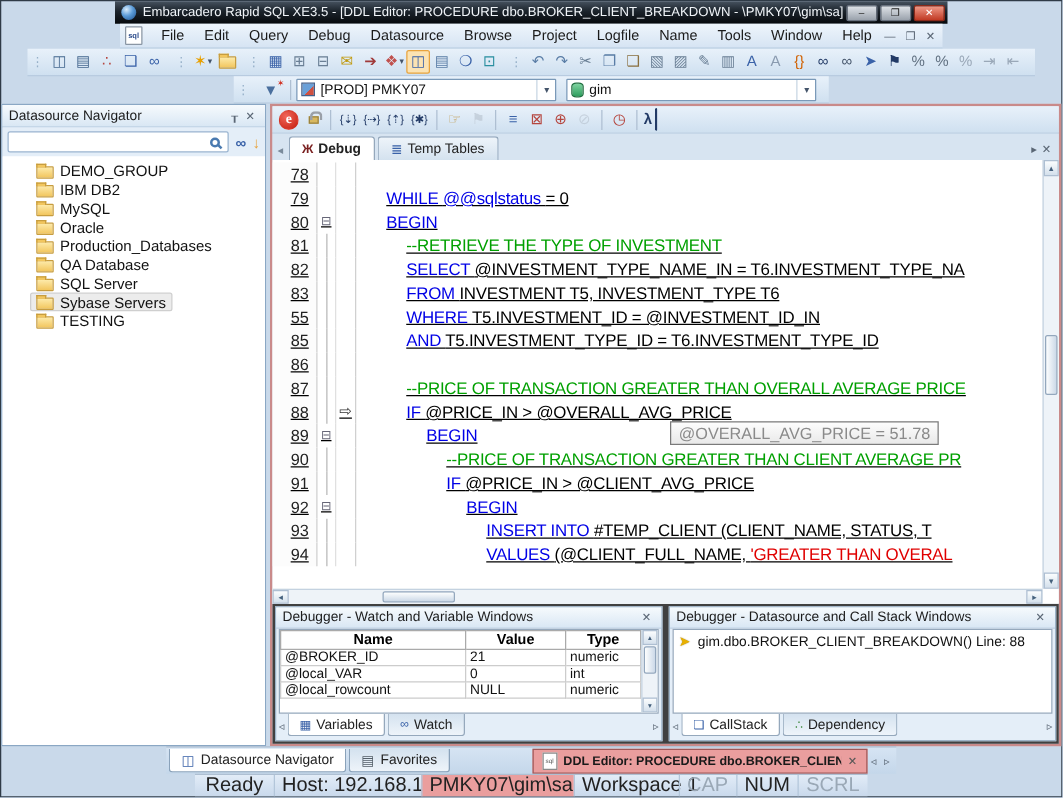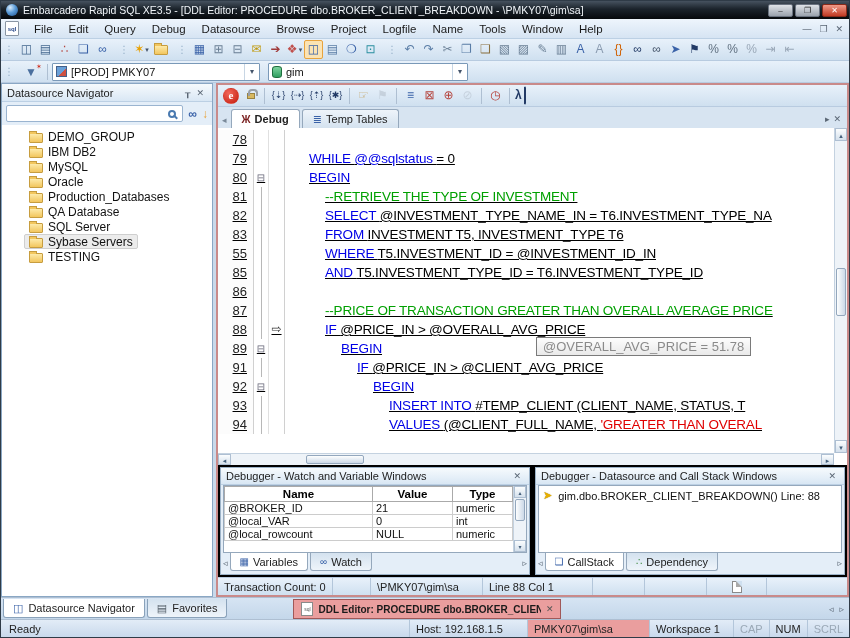--- a/index.html
+++ b/index.html
@@ -1,17 +1,17 @@
 <!DOCTYPE html>
 <html><head>
 <meta charset="utf-8">
 <style>
   *{box-sizing:border-box;margin:0;padding:0;font-family:"Liberation Sans",sans-serif;cursor:default;}
   html,body{width:850px;height:638px;overflow:hidden;background:#c9d9ea;}
-  .window{width:850px;height:638px;border:1px solid #2f3b47;display:flex;flex-direction:column;}
+  .window{width:850px;height:638px;border:1px solid #2f3b47;display:flex;flex-direction:column;align-items:center;}
 
   
   .titlebar{height:18px;background:linear-gradient(#46525f,#1b232b 45%,#06090c);display:flex;align-items:center;padding:0 2px;flex:0 0 18px;}
   .appico{width:12px;height:12px;border-radius:50%;background:radial-gradient(circle at 35% 30%,#d9ecfc,#5a9bd8 45%,#1d4f8c);margin:0 5px 0 3px;flex:0 0 12px;}
   .titletext{color:#f0f4f8;font-size:10.5px;white-space:nowrap;overflow:hidden;flex:1;}
   .winbtn{width:25px;height:13px;margin-left:2px;border:1px solid #6a7380;border-radius:2px;font-size:8px;line-height:11px;text-align:center;color:#222;background:linear-gradient(#dfe3e8,#9aa2ac);}
   .winbtn.close{background:linear-gradient(#f09a88,#c03a24);color:#fff;border-color:#8a2a1a;}
 
   
   .menubar{height:20px;background:linear-gradient(#eef5fc,#d6e4f3);border-bottom:1px solid #bcd0e4;display:flex;align-items:center;padding:0 4px;flex:0 0 20px;}
@@ -94,21 +94,21 @@
   .tooltip{position:absolute;left:318px;top:209px;border:1px solid #7a7a7a;background:linear-gradient(#fdfdfd,#e9e9e9);color:#8a8a8a;font-size:13px;padding:1px 6px;white-space:nowrap;z-index:5;}
   .vscroll{position:absolute;right:0;top:0;bottom:12px;width:13px;background:#eef3f8;border-left:1px solid #c4d2e0;}
   .vscroll .sarr{height:13px;font-size:7px;color:#44607c;text-align:center;line-height:13px;background:linear-gradient(#fbfdfe,#d4e0ec);border:1px solid #aebfd2;}
   .vscroll .sarr.dn{position:absolute;bottom:0;left:0;right:0;}
   .vthumb{position:absolute;left:1px;right:1px;top:140px;height:48px;background:linear-gradient(90deg,#fdfefe,#ccd9e8);border:1px solid #93a7bd;border-radius:2px;}
   .hscroll{height:12px;flex:0 0 12px;background:#eef3f8;border-top:1px solid #c4d2e0;position:relative;margin-right:13px;}
   .hscroll .sarr{position:absolute;top:0;width:13px;height:11px;font-size:7px;color:#44607c;text-align:center;line-height:11px;background:linear-gradient(#fbfdfe,#d4e0ec);border:1px solid #aebfd2;}
   .hthumb{position:absolute;left:88px;top:1px;height:9px;width:58px;background:linear-gradient(#fdfefe,#ccd9e8);border:1px solid #93a7bd;border-radius:2px;}
 
   
-  .bpanels{height:112px;flex:0 0 112px;background:#000000;display:flex;padding:2px;gap:5px;}
+  .bpanels{height:112px;flex:0 0 112px;background:#404040;display:flex;padding:2px;gap:5px;}
   .bpanel{flex:1;display:flex;flex-direction:column;min-width:0;border:1px solid #9db3c8;background:#e4eef8;}
   .bpanel .phead{height:17px;flex:0 0 17px;}
   .bbody{flex:1;margin:0 2px;background:#fff;border:1px solid #95a8bc;overflow:hidden;position:relative;}
   table.vtab{border-collapse:collapse;width:calc(100% - 13px);table-layout:fixed;}
   .vtab th{font-size:11.5px;font-weight:bold;border:1px solid #aaa;height:15px;background:#fff;}
   .vtab td{font-size:11px;border:1px solid #ccc;height:13px;padding:0 3px;white-space:nowrap;overflow:hidden;color:#111;}
   .vtab col.c1{width:148px;} .vtab col.c2{width:80px;}
   .minivs{position:absolute;right:0;top:0;bottom:0;width:13px;background:#eef3f8;border-left:1px solid #c4d2e0;}
   .minivs .sarr{height:12px;font-size:6px;color:#44607c;text-align:center;line-height:12px;background:linear-gradient(#fbfdfe,#d4e0ec);border:1px solid #aebfd2;}
   .minivs .sarr.dn{position:absolute;bottom:0;left:0;right:0;}
@@ -135,21 +135,21 @@
   .paneico{color:#3a62a8;font-size:11px;}
   .favico{color:#55606a;font-size:11px;}
   .dtab{margin-left:64px;height:20px;display:flex;align-items:center;gap:5px;font-size:10px;font-weight:bold;padding:0 7px;border:1px solid #a05858;background:#ea9e9e;color:#1a1a1a;max-width:268px;}
   .dtab .sql-ico{width:12px;height:14px;background:#fff;border:1px solid #8a8a8a;font-size:5px;color:#555;text-align:center;line-height:13px;flex:0 0 12px;font-weight:normal;}
   .dtab .txt{white-space:nowrap;overflow:hidden;}
   .dtab .x{color:#555;font-weight:normal;font-size:9px;}
   .doctabs .sp{flex:1;}
   .doctabs .hbtn{color:#5a6674;font-size:9px;margin-top:5px;padding:0 3px;}
 
   
-  .statusbar{height:18px;flex:0 0 18px;background:linear-gradient(#e2ecf7,#c9d9ec);border-top:1px solid #aebfd2;display:flex;align-items:center;font-size:11px;color:#222;}
+  .statusbar{height:18px;flex:0 0 18px;background:linear-gradient(#e2ecf7,#c9d9ec);border-top:1px solid #aebfd2;display:flex;align-items:center;font-size:16px;color:#222;}
   .sbready{padding:0 8px;flex:1;}
   .sbcell{height:100%;display:flex;align-items:center;padding:0 6px;border-left:1px solid #b3c6da;white-space:nowrap;}
   .sbcell.pink{background:#ea9e9e;width:122px;}
   .sbcell.dim{color:#9aa8b6;}
   .sbcell.host{width:118px;}
   .sbcell.ws{width:84px;}
 </style>
 </head>
 <body>
 
@@ -365,20 +365,21 @@
               <div class="cl"><span class="ln">80</span><span class="foldc">⊟</span><span class="marg"></span><span class="ct" style="padding-left: 24px;"><span class="tk-k">BEGIN</span></span></div>
               <div class="cl"><span class="ln">81</span><span class="foldc guide"></span><span class="marg"></span><span class="ct" style="padding-left: 40px;"><span class="tk-c">--RETRIEVE THE TYPE OF INVESTMENT</span></span></div>
               <div class="cl"><span class="ln">82</span><span class="foldc guide"></span><span class="marg"></span><span class="ct" style="padding-left: 40px;"><span class="tk-k">SELECT </span><span class="tk-p">@INVESTMENT_TYPE_NAME_IN = T6.INVESTMENT_TYPE_NA</span></span></div>
               <div class="cl"><span class="ln">83</span><span class="foldc guide"></span><span class="marg"></span><span class="ct" style="padding-left: 40px;"><span class="tk-k">FROM </span><span class="tk-p">INVESTMENT T5, INVESTMENT_TYPE T6</span></span></div>
               <div class="cl"><span class="ln">55</span><span class="foldc guide"></span><span class="marg"></span><span class="ct" style="padding-left: 40px;"><span class="tk-k">WHERE </span><span class="tk-p">T5.INVESTMENT_ID = @INVESTMENT_ID_IN</span></span></div>
               <div class="cl"><span class="ln">85</span><span class="foldc guide"></span><span class="marg"></span><span class="ct" style="padding-left: 40px;"><span class="tk-k">AND </span><span class="tk-p">T5.INVESTMENT_TYPE_ID = T6.INVESTMENT_TYPE_ID</span></span></div>
               <div class="cl"><span class="ln">86</span><span class="foldc guide"></span><span class="marg"></span><span class="ct" style="padding-left: 8px;"></span></div>
               <div class="cl"><span class="ln">87</span><span class="foldc guide"></span><span class="marg"></span><span class="ct" style="padding-left: 40px;"><span class="tk-c">--PRICE OF TRANSACTION GREATER THAN OVERALL AVERAGE PRICE</span></span></div>
               <div class="cl"><span class="ln">88</span><span class="foldc guide"></span><span class="marg">⇨</span><span class="ct" style="padding-left: 40px;"><span class="tk-k">IF </span><span class="tk-p">@PRICE_IN &gt; @OVERALL_AVG_PRICE</span></span></div>
               <div class="cl"><span class="ln">89</span><span class="foldc">⊟</span><span class="marg"></span><span class="ct" style="padding-left: 56px;"><span class="tk-k">BEGIN</span></span></div>
+              <div class="cl"><span class="ln">90</span><span class="foldc guide"></span><span class="marg"></span><span class="ct" style="padding-left: 72px;"><span class="tk-c">--PRICE OF TRANSACTION GREATER THAN CLIENT AVERAGE PR</span></span></div>
               <div class="cl"><span class="ln">91</span><span class="foldc guide"></span><span class="marg"></span><span class="ct" style="padding-left: 72px;"><span class="tk-k">IF </span><span class="tk-p">@PRICE_IN &gt; @CLIENT_AVG_PRICE</span></span></div>
               <div class="cl"><span class="ln">92</span><span class="foldc">⊟</span><span class="marg"></span><span class="ct" style="padding-left: 88px;"><span class="tk-k">BEGIN</span></span></div>
               <div class="cl"><span class="ln">93</span><span class="foldc guide"></span><span class="marg"></span><span class="ct" style="padding-left: 104px;"><span class="tk-k">INSERT INTO </span><span class="tk-p">#TEMP_CLIENT (CLIENT_NAME, STATUS, T</span></span></div>
               <div class="cl"><span class="ln">94</span><span class="foldc guide"></span><span class="marg"></span><span class="ct" style="padding-left: 104px;"><span class="tk-k">VALUES </span><span class="tk-p">(@CLIENT_FULL_NAME, </span><span class="tk-s">'GREATER THAN OVERAL</span></span></div>
             </div>
         </div>
         <div class="hscroll">
           <span class="sarr" style="left:0;">◂</span>
           <span class="hthumb"></span>
           <span class="sarr" style="right:0;">▸</span>
@@ -473,32 +474,20 @@
             <span class="ptab">
               <span class="pico" style="color:#3f8a3f;">∴</span>
               <span>Dependency</span>
             </span>
             <span class="sp"></span>
             <span class="hbtn">▹</span>
           </div>
         </div>
       </div>
 
-      <div class="edstatus">
-        <span class="escell" style="width:115px;">Transaction Count: 0</span>
-        <span class="escell" style="width:38px;"></span>
-        <span class="escell" style="width:112px;">\PMKY07\gim\sa</span>
-        <span class="escell" style="width:110px;">Line 88 Col 1</span>
-        <span class="escell" style="width:52px;"></span>
-        <span class="escell" style="width:62px;"></span>
-        <span class="escell" style="width:60px;justify-content:center;">
-            <span class="doc-ico"></span>
-          </span>
-        <span class="escell" style="flex:1;border-right:none;"></span>
-      </div>
 
     </div>
   </div>
 
   <div class="doctabs">
     <span class="btab active">
       <span class="paneico">◫</span>
       <span>Datasource Navigator</span>
     </span>
     <span class="btab">

